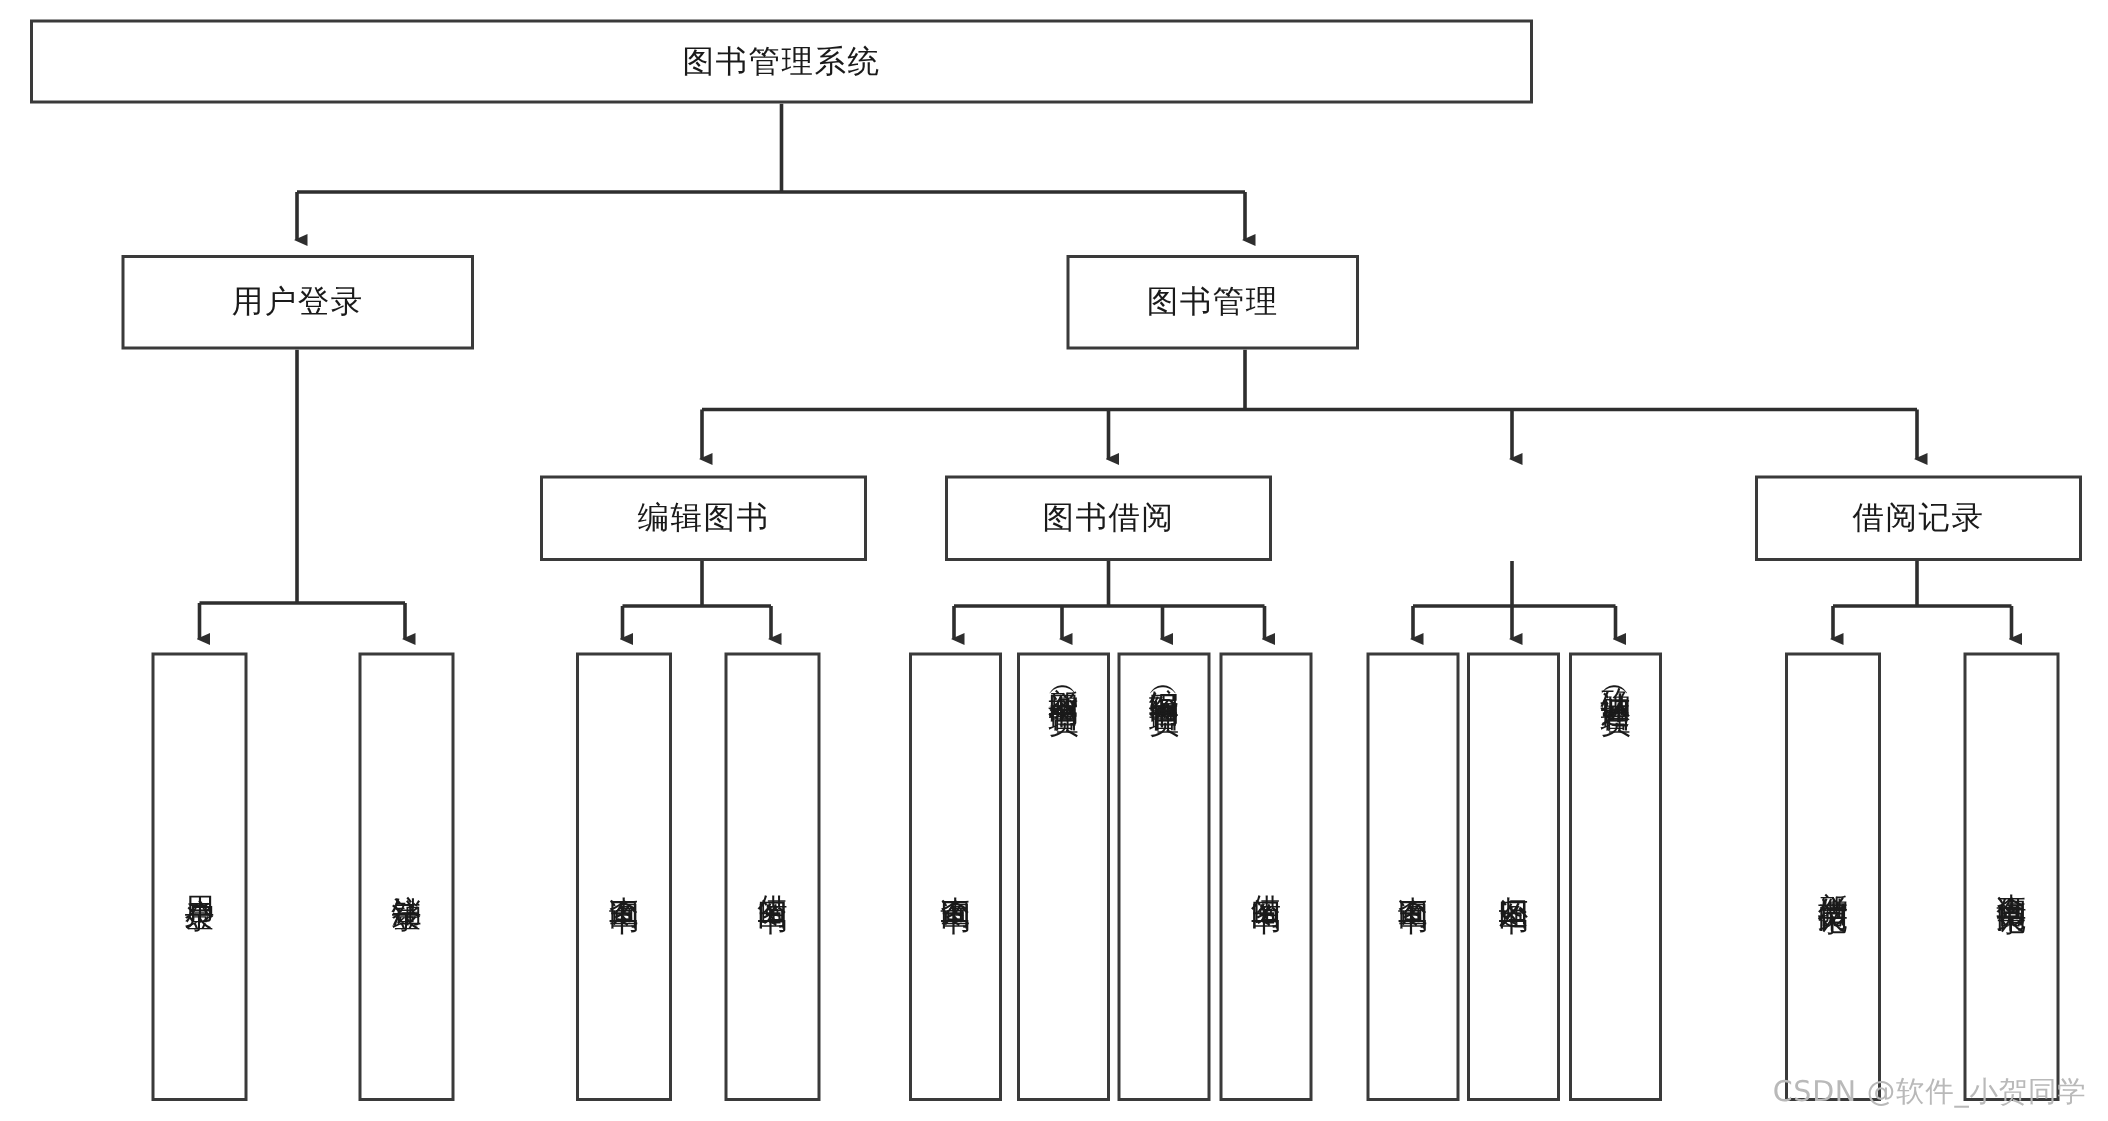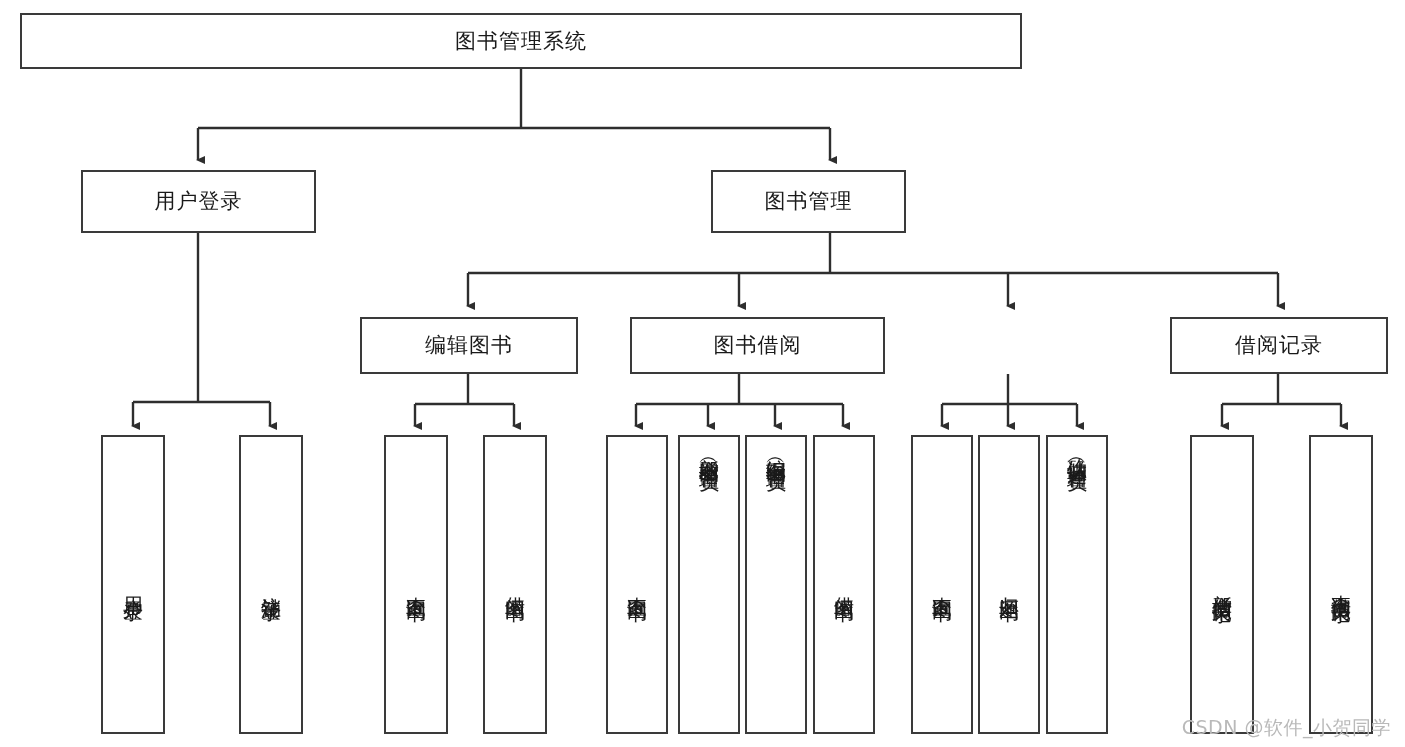--- a/index.html
+++ b/index.html
@@ -131,21 +131,21 @@
   <div class="node" style="left:81px;top:170px;width:235px;height:63px;">
     <span class="label">用户登录</span>
   </div>
   <div class="node" style="left:711px;top:170px;width:195px;height:63px;">
     <span class="label">图书管理</span>
   </div>
 
   <div class="node" style="left:360px;top:317px;width:218px;height:57px;">
     <span class="label">编辑图书</span>
   </div>
-  <div class="node" style="left:630px;top:317px;width:255px;height:57px;">
+  <div class="node" style="left:630px;top:317px;width:218px;height:57px;">
     <span class="label">图书借阅</span>
   </div>
   <div class="node" style="left:1170px;top:317px;width:218px;height:57px;">
     <span class="label">借阅记录</span>
   </div>
 
   <div class="node leaf center" style="left:101px;top:435px;width:64px;height:299px;">
     <span class="label">用户登录</span>
   </div>
   <div class="node leaf center" style="left:239px;top:435px;width:64px;height:299px;">

